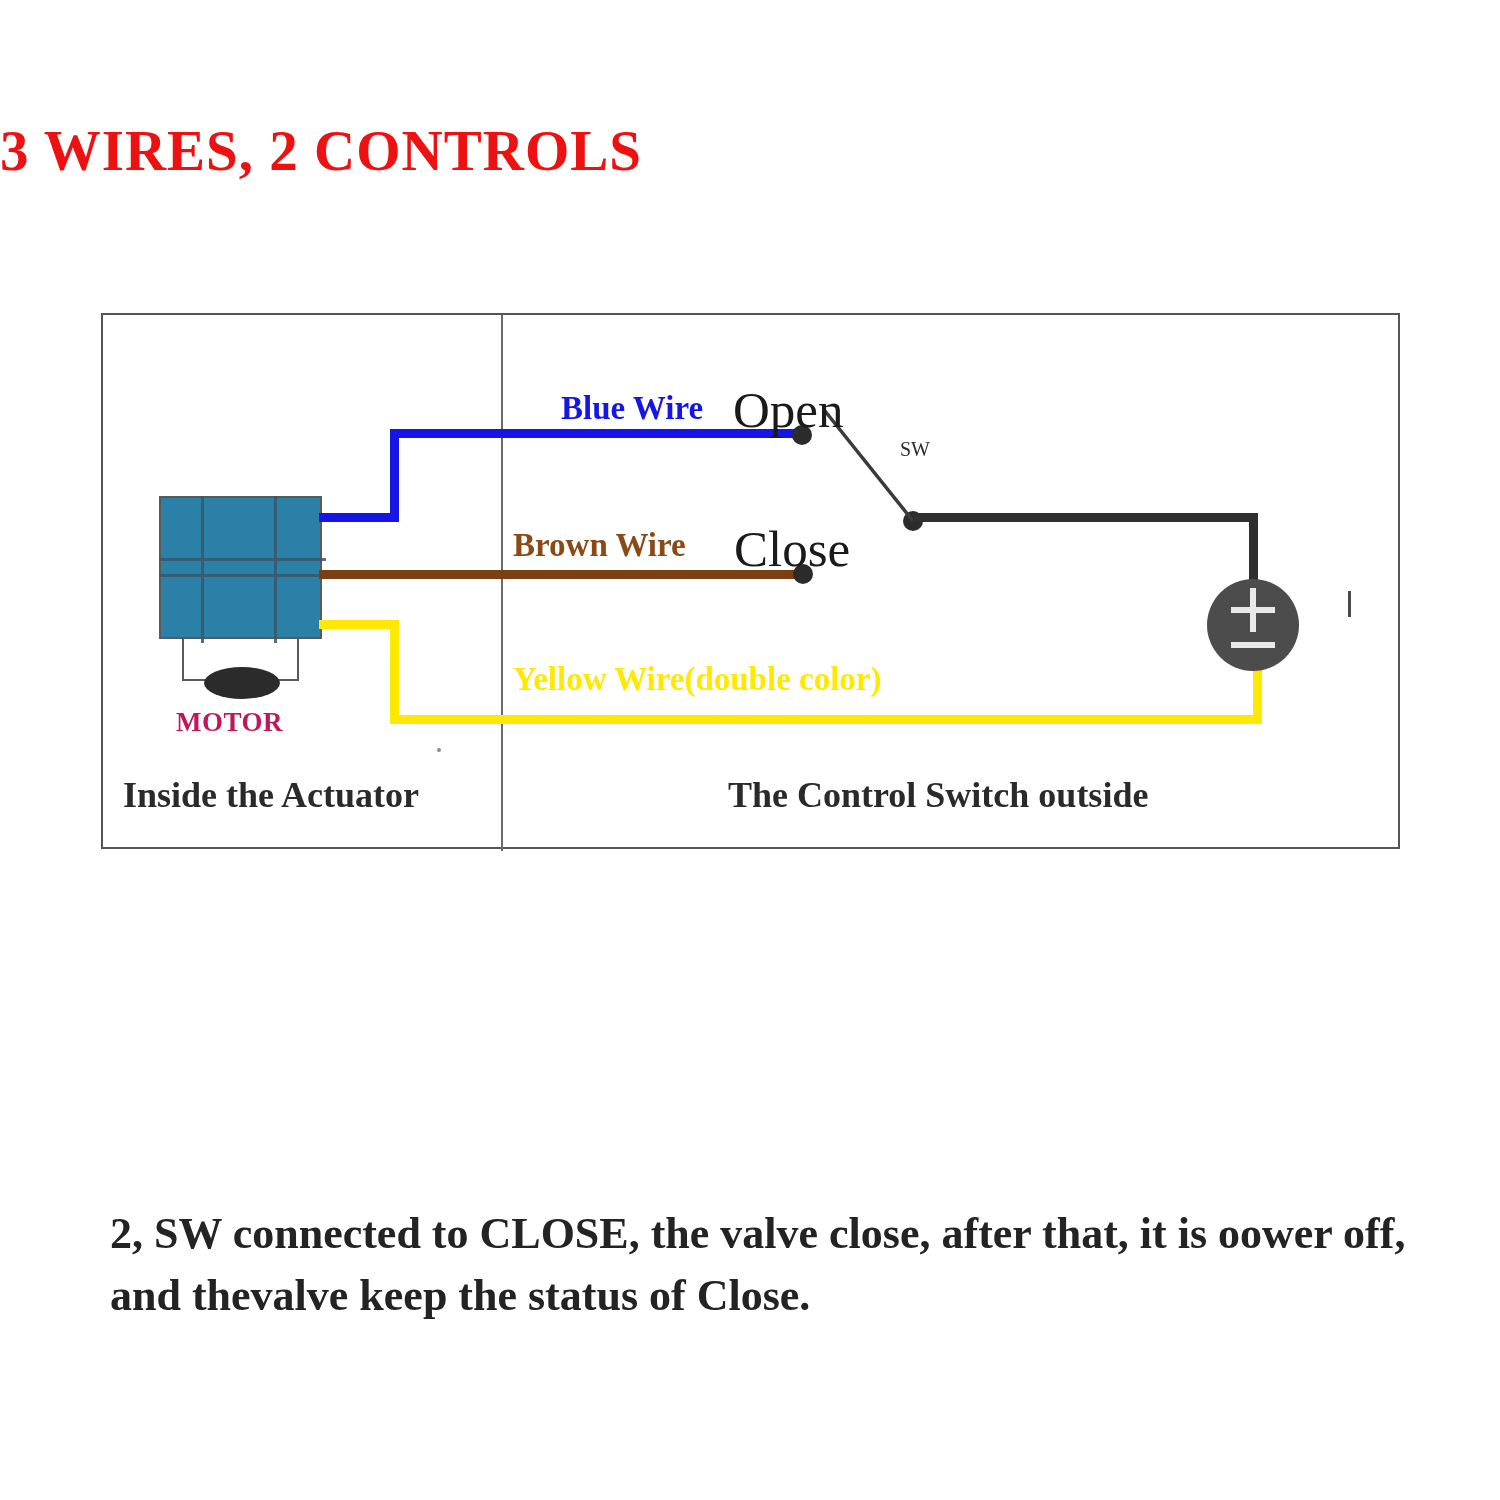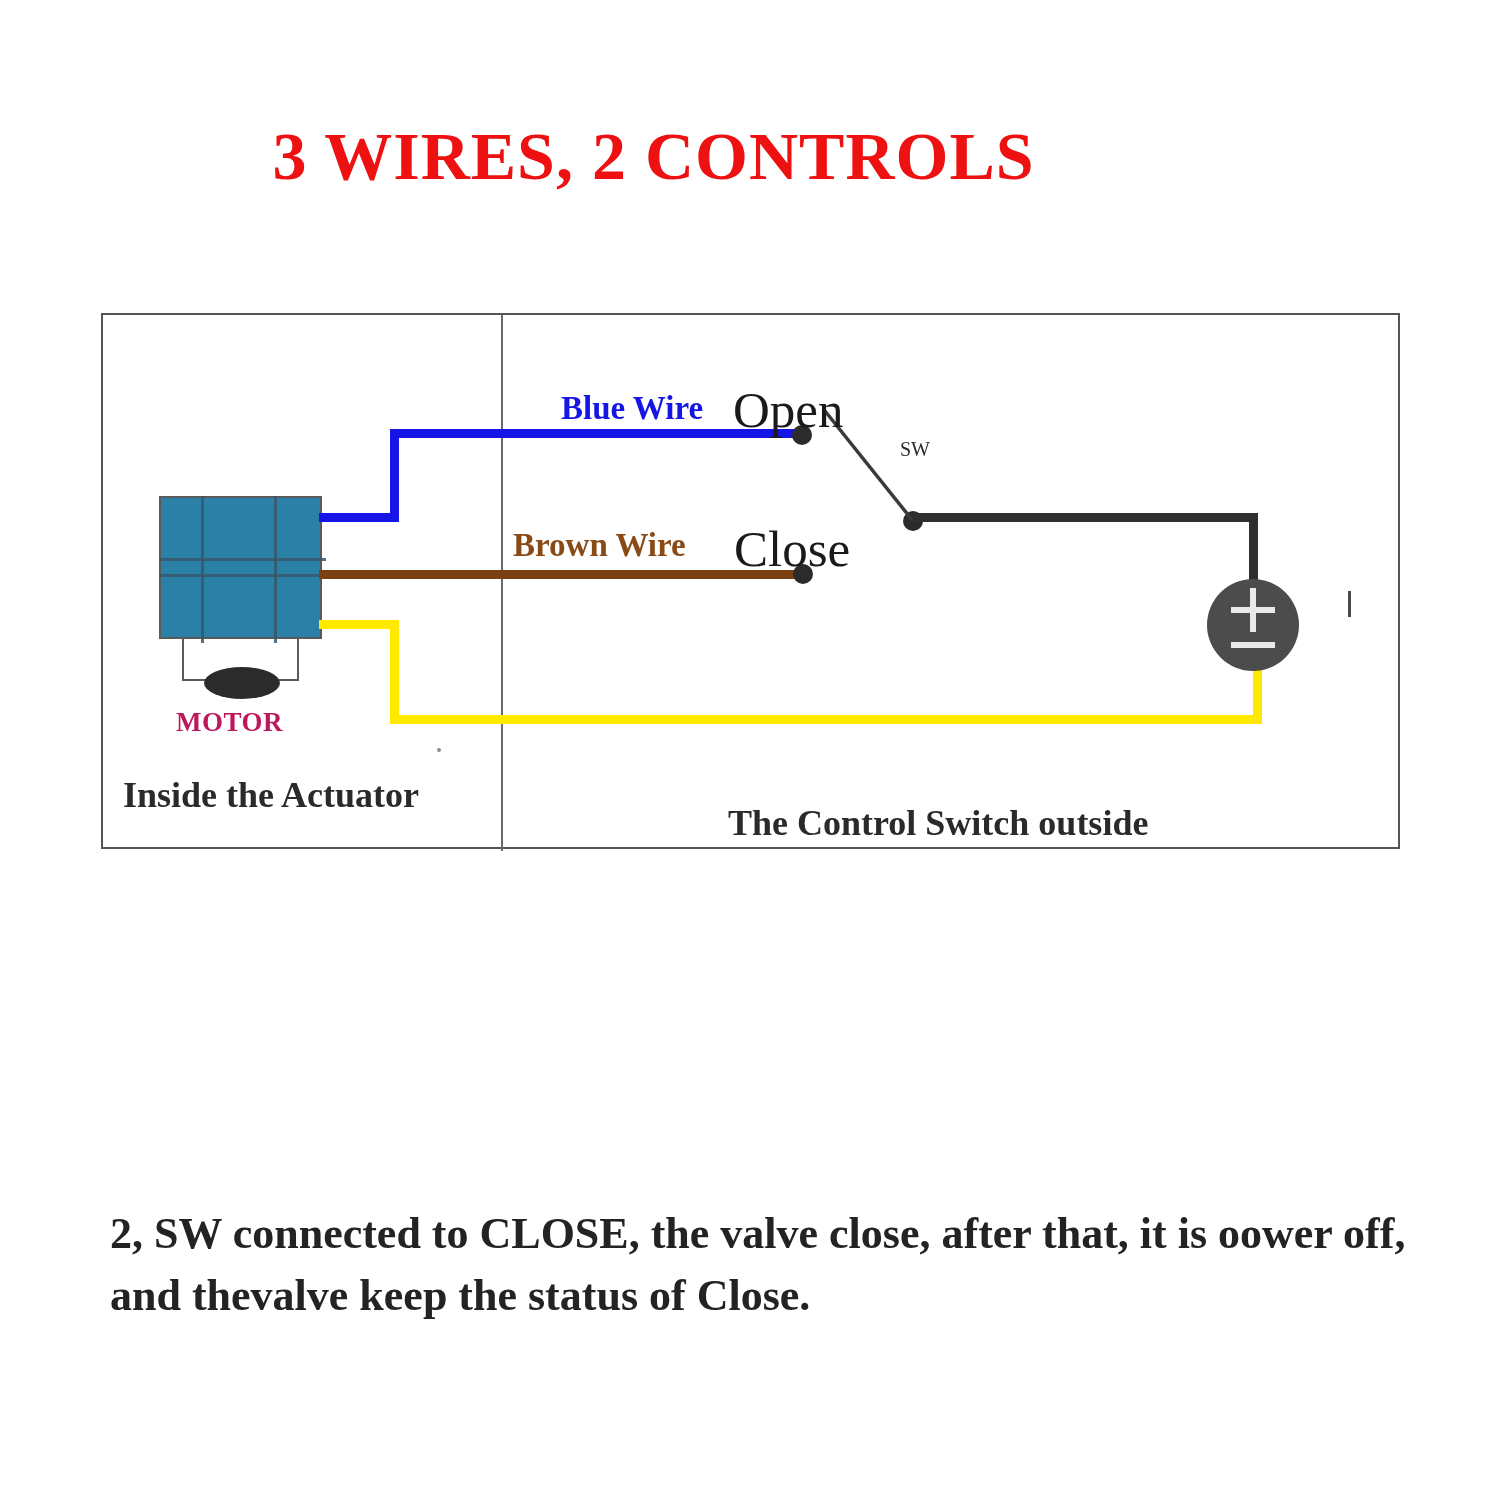--- a/index.html
+++ b/index.html
@@ -23,22 +23,21 @@
     background: #ffffff;
   }
 
   
   #title {
     position: absolute;
     left: 0;
     top: 122;
     top: 122px;
     width: 1307px;
-    text-align: center;
-    font-size: 68px;
+    font-size: 57px;
     font-weight: bold;
     color: #ee1111;
     letter-spacing: 1px;
     line-height: 1;
     white-space: nowrap;
   }
 
   
   #diagram {
     position: absolute;
@@ -247,25 +246,26 @@
     <div class="battery" style="left:1104px; top:264px;">
       <div class="bat-plus-h" style="left:24px; top:28px; width:44px; height:6px;"></div>
       <div class="bat-plus-v" style="left:43px; top:9px; width:6px; height:44px;"></div>
       <div class="bat-minus" style="left:24px; top:63px; width:44px; height:6px;"></div>
     </div>
 
     <div class="tick-artifact" style="left:1245px; top:276px;"></div>
 
     <div class="wlabel blue" style="left:410px; top:77px;">Blue Wire</div>
     <div class="wlabel brown" style="left:410px; top:214px;">Brown Wire</div>
+    <div class="wlabel yellow" style="left:410px; top:348px;">Yellow Wire(double color)</div>
 
     <div class="tlabel" style="left:630px; top:70px;">Open</div>
     <div class="tlabel" style="left:631px; top:209px;text-align:center;">Close</div>
     <div class="swlabel" style="left:797px; top:124px;">SW</div>
 
     <div class="section-caption" style="left:20px; top:462px;">Inside the Actuator</div>
-    <div class="section-caption" style="left:625px; top:490px;text-align:right;">The Control Switch outside</div>
+    <div class="section-caption" style="left:625px; top:462px;text-align:right;">The Control Switch outside</div>
 
   </div>
 
   <div class="note" id="note2">2, SW connected to CLOSE,  the valve close, after that, it is oower off, and thevalve keep the status of Close.</div>
 
 </div>
 
 </body></html>

